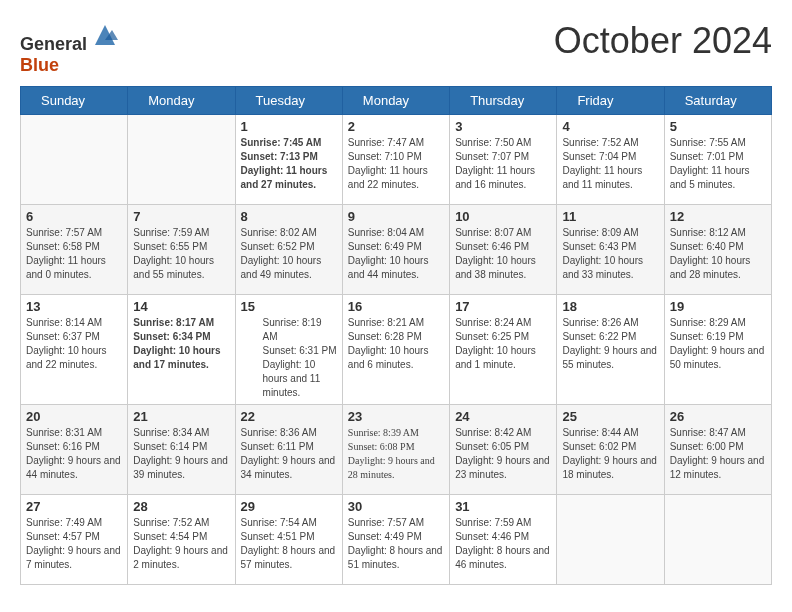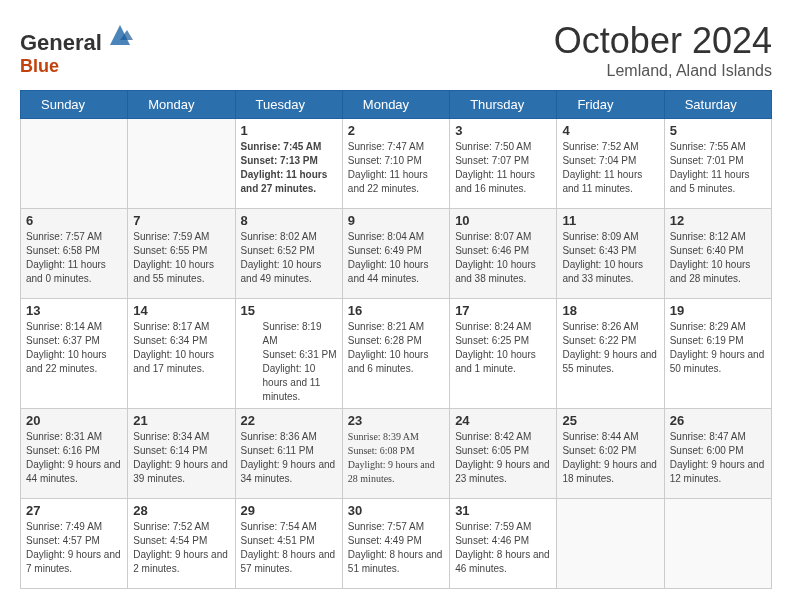--- a/index.html
+++ b/index.html
@@ -14,21 +14,21 @@
       display: flex;
       justify-content: space-between;
       align-items: flex-start;
       margin-bottom: 10px;
     }
     .logo {
       display: flex;
       align-items: center;
     }
     .logo-text-general {
-      font-size: 22px;
+      font-size: 18px;
       font-weight: bold;
       color: #333;
     }
     .logo-text-blue {
       font-size: 18px;
       font-weight: bold;
       color: #c2410c;
     }
     .logo-icon {
       width: 30px;
@@ -100,21 +100,20 @@
     <div>
       <span class="logo-text-general">General</span><svg class="logo-icon" viewBox="0 0 30 30" xmlns="http://www.w3.org/2000/svg">
         <polygon points="5,25 15,5 25,25" fill="#2c6fad" opacity="0.85"></polygon>
         <polygon points="15,20 22,10 28,20" fill="#1a5a9a" opacity="0.7"></polygon>
       </svg><br>
       <span class="logo-text-blue">Blue</span>
     </div>
   </div>
   <div class="title-section">
     <div class="month-title">October 2024</div>
-    <div class="location-title">Lemland, Aland Islands</div>
   </div>
 </div>
 
 <table>
   <thead>
     <tr id="dow-row">
     <th>Sunday</th>
         <th>Monday</th>
         <th>Tuesday</th>
         <th>Monday</th>
@@ -204,21 +203,21 @@
       </tr>
       <tr>
         <td>
           <span class="day-number">13</span>
           <div class="day-info" style="white-space: pre-line;">Sunrise: 8:14 AM
 Sunset: 6:37 PM
 Daylight: 10 hours and 22 minutes.</div>
         </td>
         <td>
           <span class="day-number">14</span>
-          <div class="day-info" style="white-space: pre-line;">Sunrise: 8:17 AM
+          <div class="day-info" style="white-space: pre-line; font-weight: bold;">Sunrise: 8:17 AM
 Sunset: 6:34 PM
 Daylight: 10 hours and 17 minutes.</div>
         </td>
         <td>
           <span class="day-number">15</span>
           <div class="day-info" style="white-space: pre-line; margin-left: 22px;">Sunrise: 8:19 AM
 Sunset: 6:31 PM
 Daylight: 10 hours and 11 minutes.</div>
         </td>
         <td>

